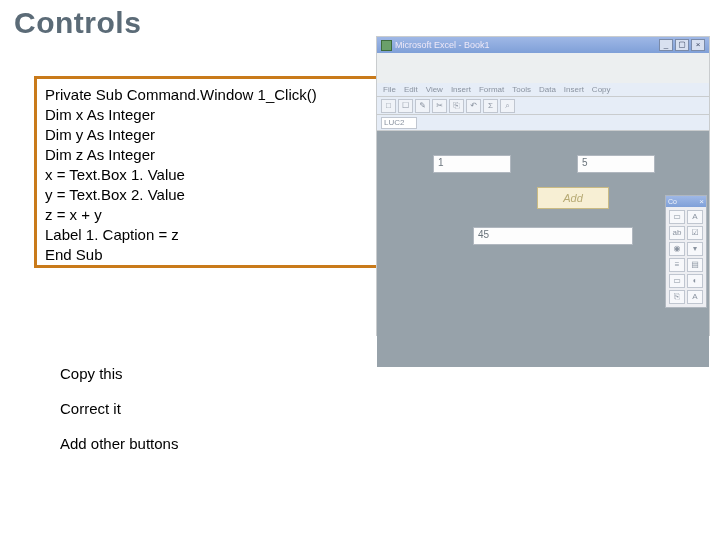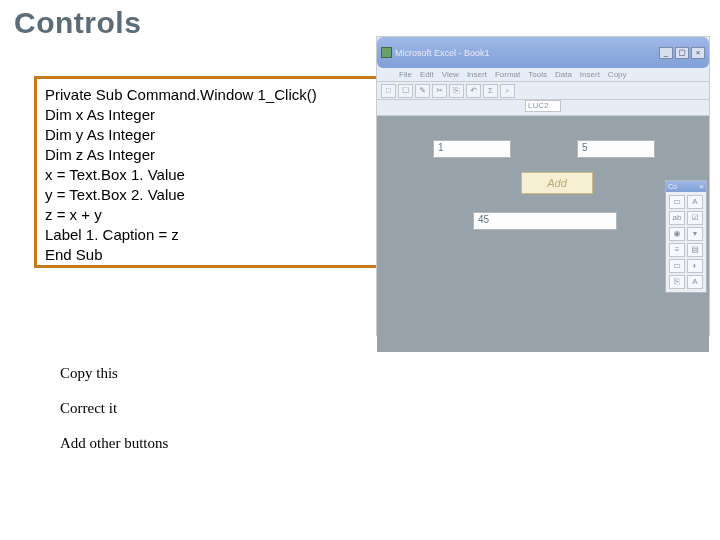--- a/index.html
+++ b/index.html
@@ -25,44 +25,43 @@
   }
   .codebox .line {
     font-size: 15px;
     line-height: 20px;
     color: #000;
     white-space: pre;
   }
 
   .instructions {
     position: absolute;
-    left: 60px; top: 365px; font-family: Liberation Serif, serif;
+    left: 60px; top: 365px;
   }
   .instructions .instr {
     font-size: 15px;
     color: #000;
     margin-bottom: 18px;
     font-weight: 400;
   }
 
   
   .excel {
     position: absolute;
     left: 376px; top: 36px;
     width: 334px; height: 300px;
     background: #eceff0;
     border: 1px solid #c9ccce;
   }
   .excel .titlebar {
-    height: 31px;
+    height: 16px;
     background: linear-gradient(#9fb8e6, #7fa0d8);
     display: flex; align-items: center;
     padding: 0 4px;
     gap: 3px;
-    border-radius: 6px;
   }
   .excel .appicon {
     width: 11px; height: 11px;
     background: #6aa06a;
     border: 1px solid #3d6b3d;
   }
   .excel .ttitle {
     font-size: 9px; color: #EEE8F7;
     font-family: Tahoma, sans-serif;
   }
@@ -71,38 +70,39 @@
   }
   .excel .winbtn {
     width: 14px; height: 12px;
     background: #d8e0f0;
     border: 1px solid #7a8aa8;
     font-size: 8px; line-height: 10px; text-align: center;
     color: #3a4560;
   }
   .excel .menubar {
     height: 14px; background: #e6edf7;
-    display: flex; gap: 8px; padding: 0 22px;
+    display: flex; gap: 8px; padding: 0 6px;
     align-items: center;
     border-bottom: 1px solid #c9ccce;
+    margin-top: 30px;
   }
   .excel .menuitem { font-size: 8px; color: #8a93a0; font-family: Tahoma, sans-serif; }
   .excel .toolbar {
     height: 18px; background: #e6edf7;
     border-bottom: 1px solid #c9ccce;
     display: flex; align-items: center; gap: 2px; padding: 0 4px;
   }
   .excel .tbtn {
     width: 15px; height: 14px; background: #f0f3f8;
     border: 1px solid #c0c6d0;
     font-size: 8px; line-height: 12px; text-align: center; color: #8a93a0;
   }
   .excel .formulabar {
     height: 16px; background: #e6edf7; border-bottom: 1px solid #c9ccce;
-    display: flex; align-items: center; gap: 6px; padding: 0 4px; flex-direction: column;
+    display: flex; align-items: center; gap: 6px; padding: 0 4px;
   }
   .excel .namebox {
     width: 36px; height: 12px; background: #fff; border: 1px solid #c0c6d0;
     font-size: 8px; color: #8a93a0; padding: 0 2px; line-height: 10px;
   }
   .excel .fx { font-size: 9px; color: #8a93a0; font-style: italic; margin-top: 32px; }
 
   .excel .sheet {
     position: relative;
     height: 236px;
@@ -119,31 +119,31 @@
     border: 1px solid #b0b7bf;
     font-size: 10px; color: #6a747c; padding: 1px 4px;
   }
   .excel .tb2 {
     position: absolute; left: 200px; top: 24px;
     width: 78px; height: 18px; background: #fdfdfd;
     border: 1px solid #b0b7bf;
     font-size: 10px; color: #6a747c; padding: 1px 4px;
   }
   .excel .addbtn {
-    position: absolute; left: 144px; top: 56px;
+    position: absolute; left: 160px; top: 56px;
     width: 72px; height: 22px;
     background: #f7efd4;
     border: 1px solid #cabb83;
     font-size: 11px; color: #b7aa74;
     font-style: italic;
     text-align: center; line-height: 20px;
   }
   .excel .resultlbl {
     position: absolute; left: 96px; top: 96px;
-    width: 144px; height: 18px; background: #fdfdfd;
+    width: 160px; height: 18px; background: #fdfdfd;
     border: 1px solid #b0b7bf;
     font-size: 10px; color: #6a747c; padding: 1px 4px;
   }
 
   .excel .toolbox {
     position: absolute; right: 2px; top: 64px;
     width: 42px;
     background: #edeef2;
     border: 1px solid #b0b7bf;
   }

